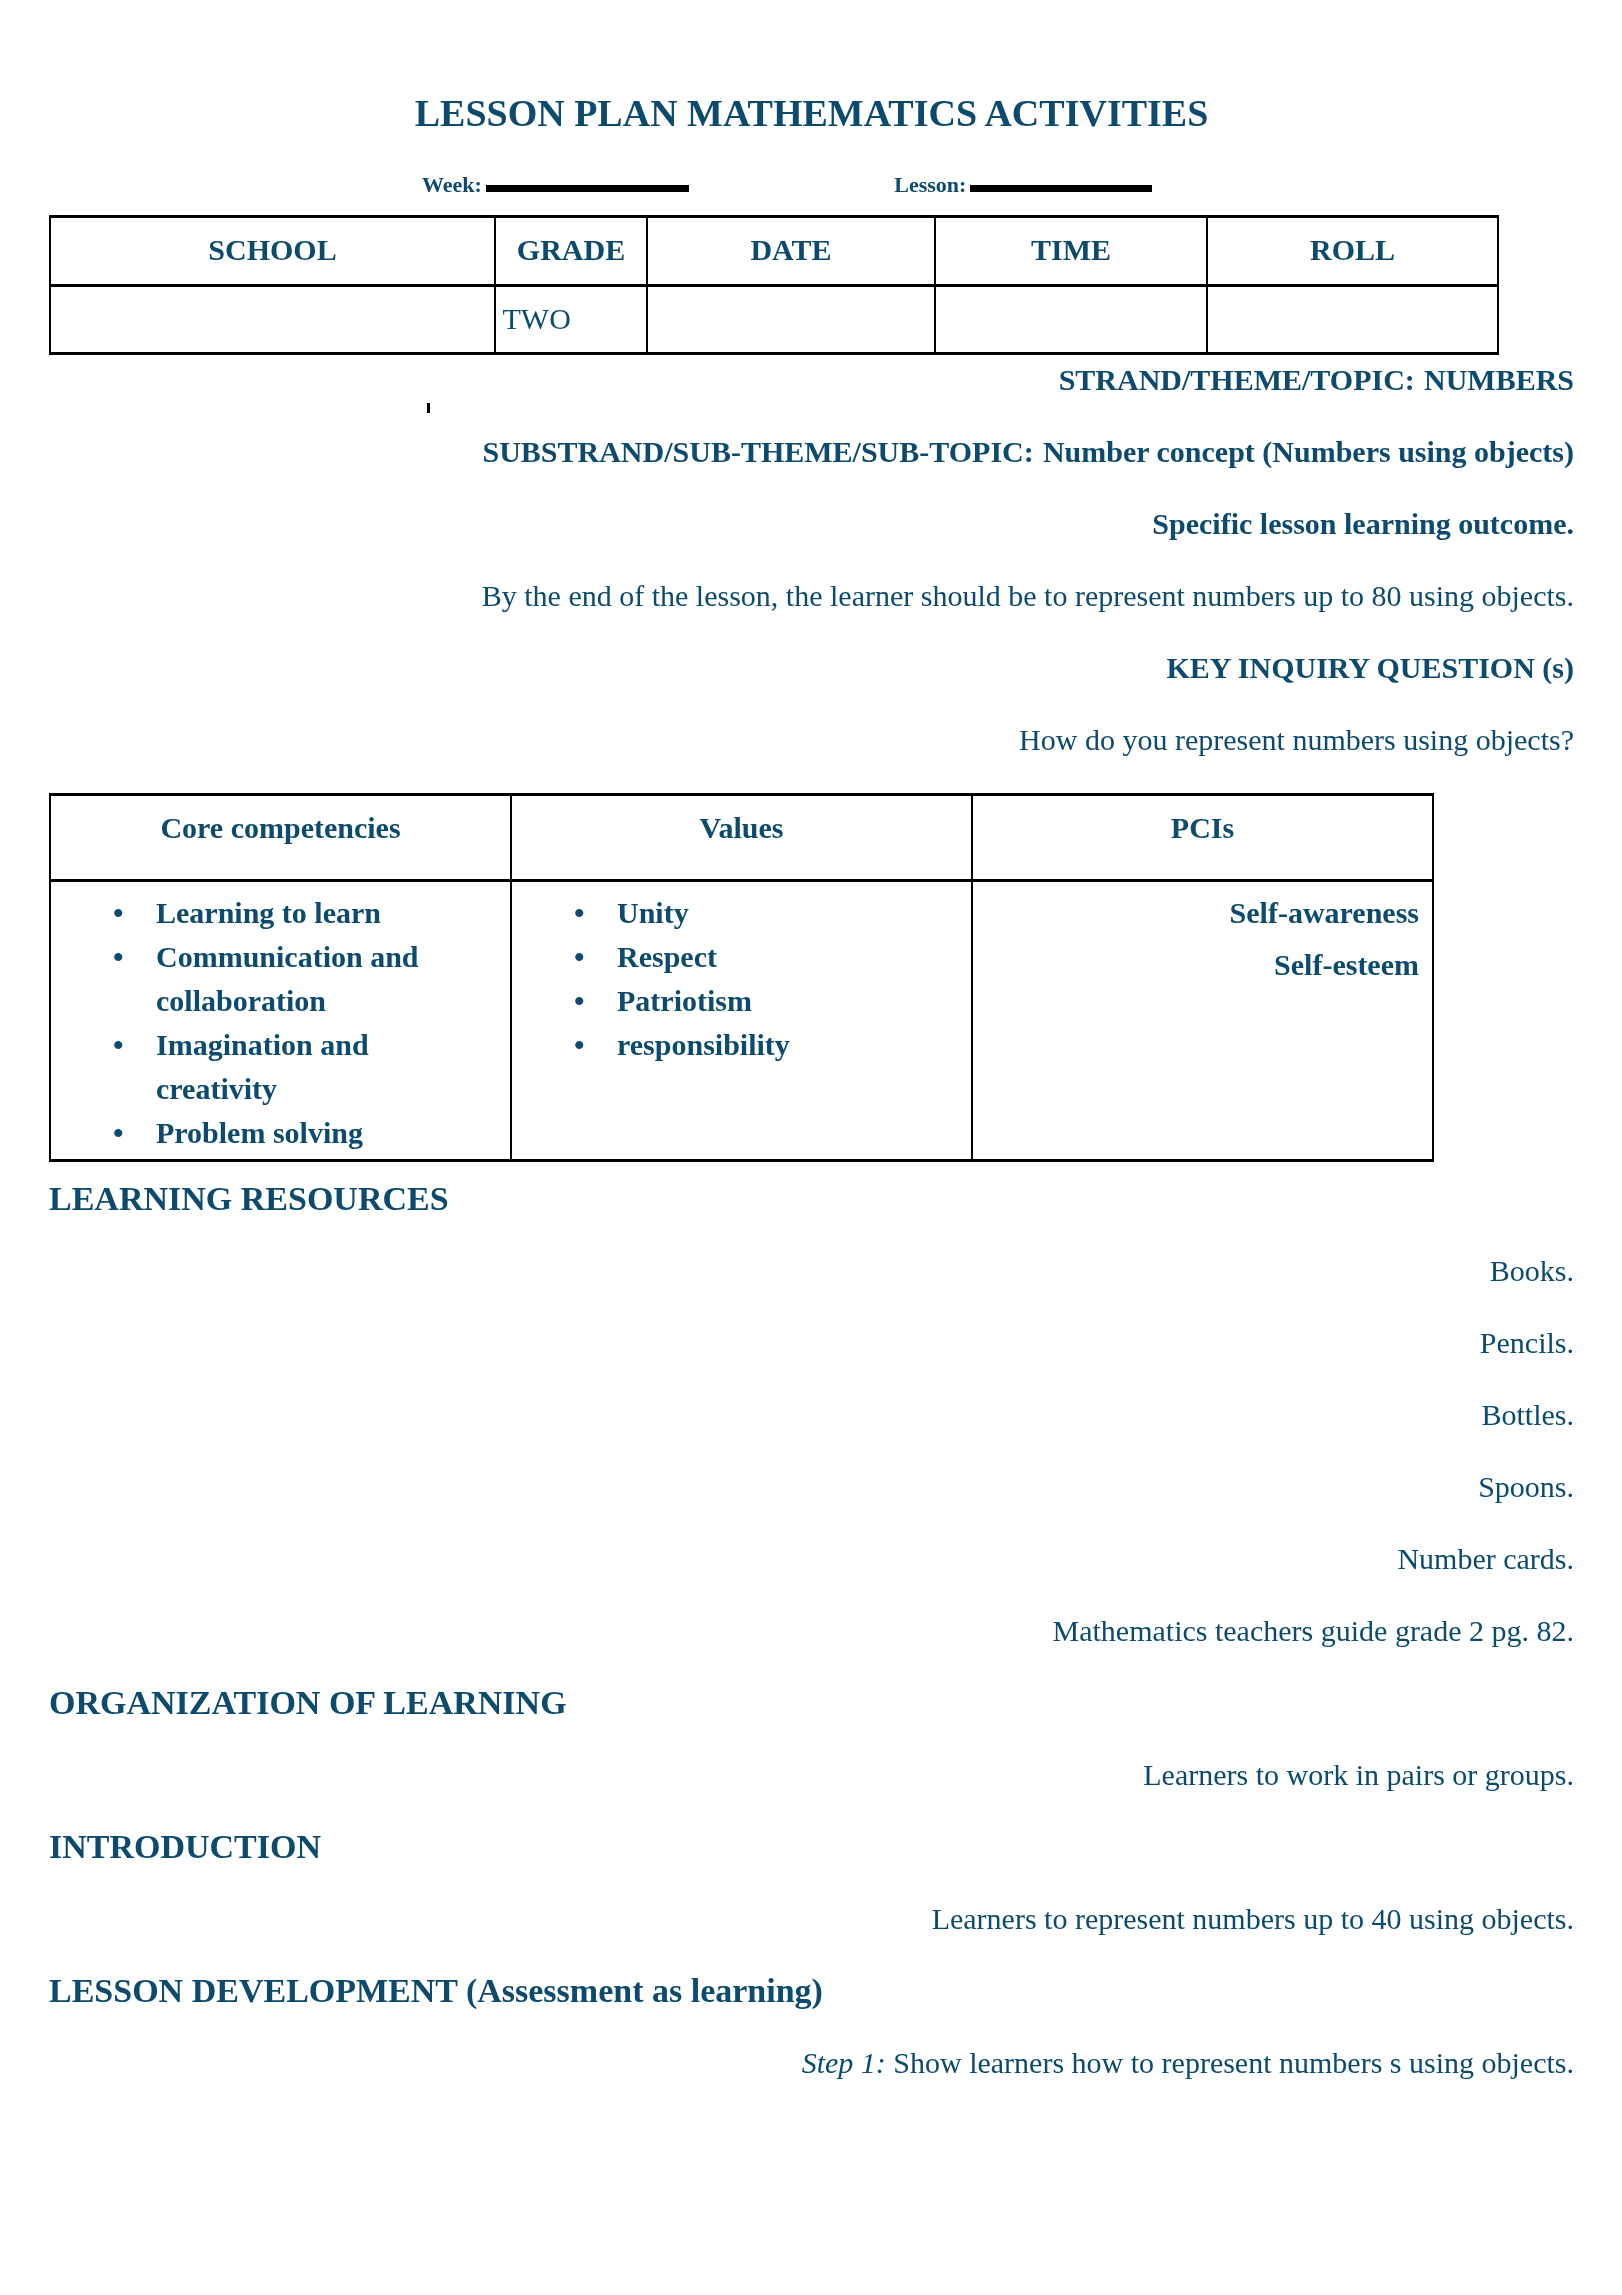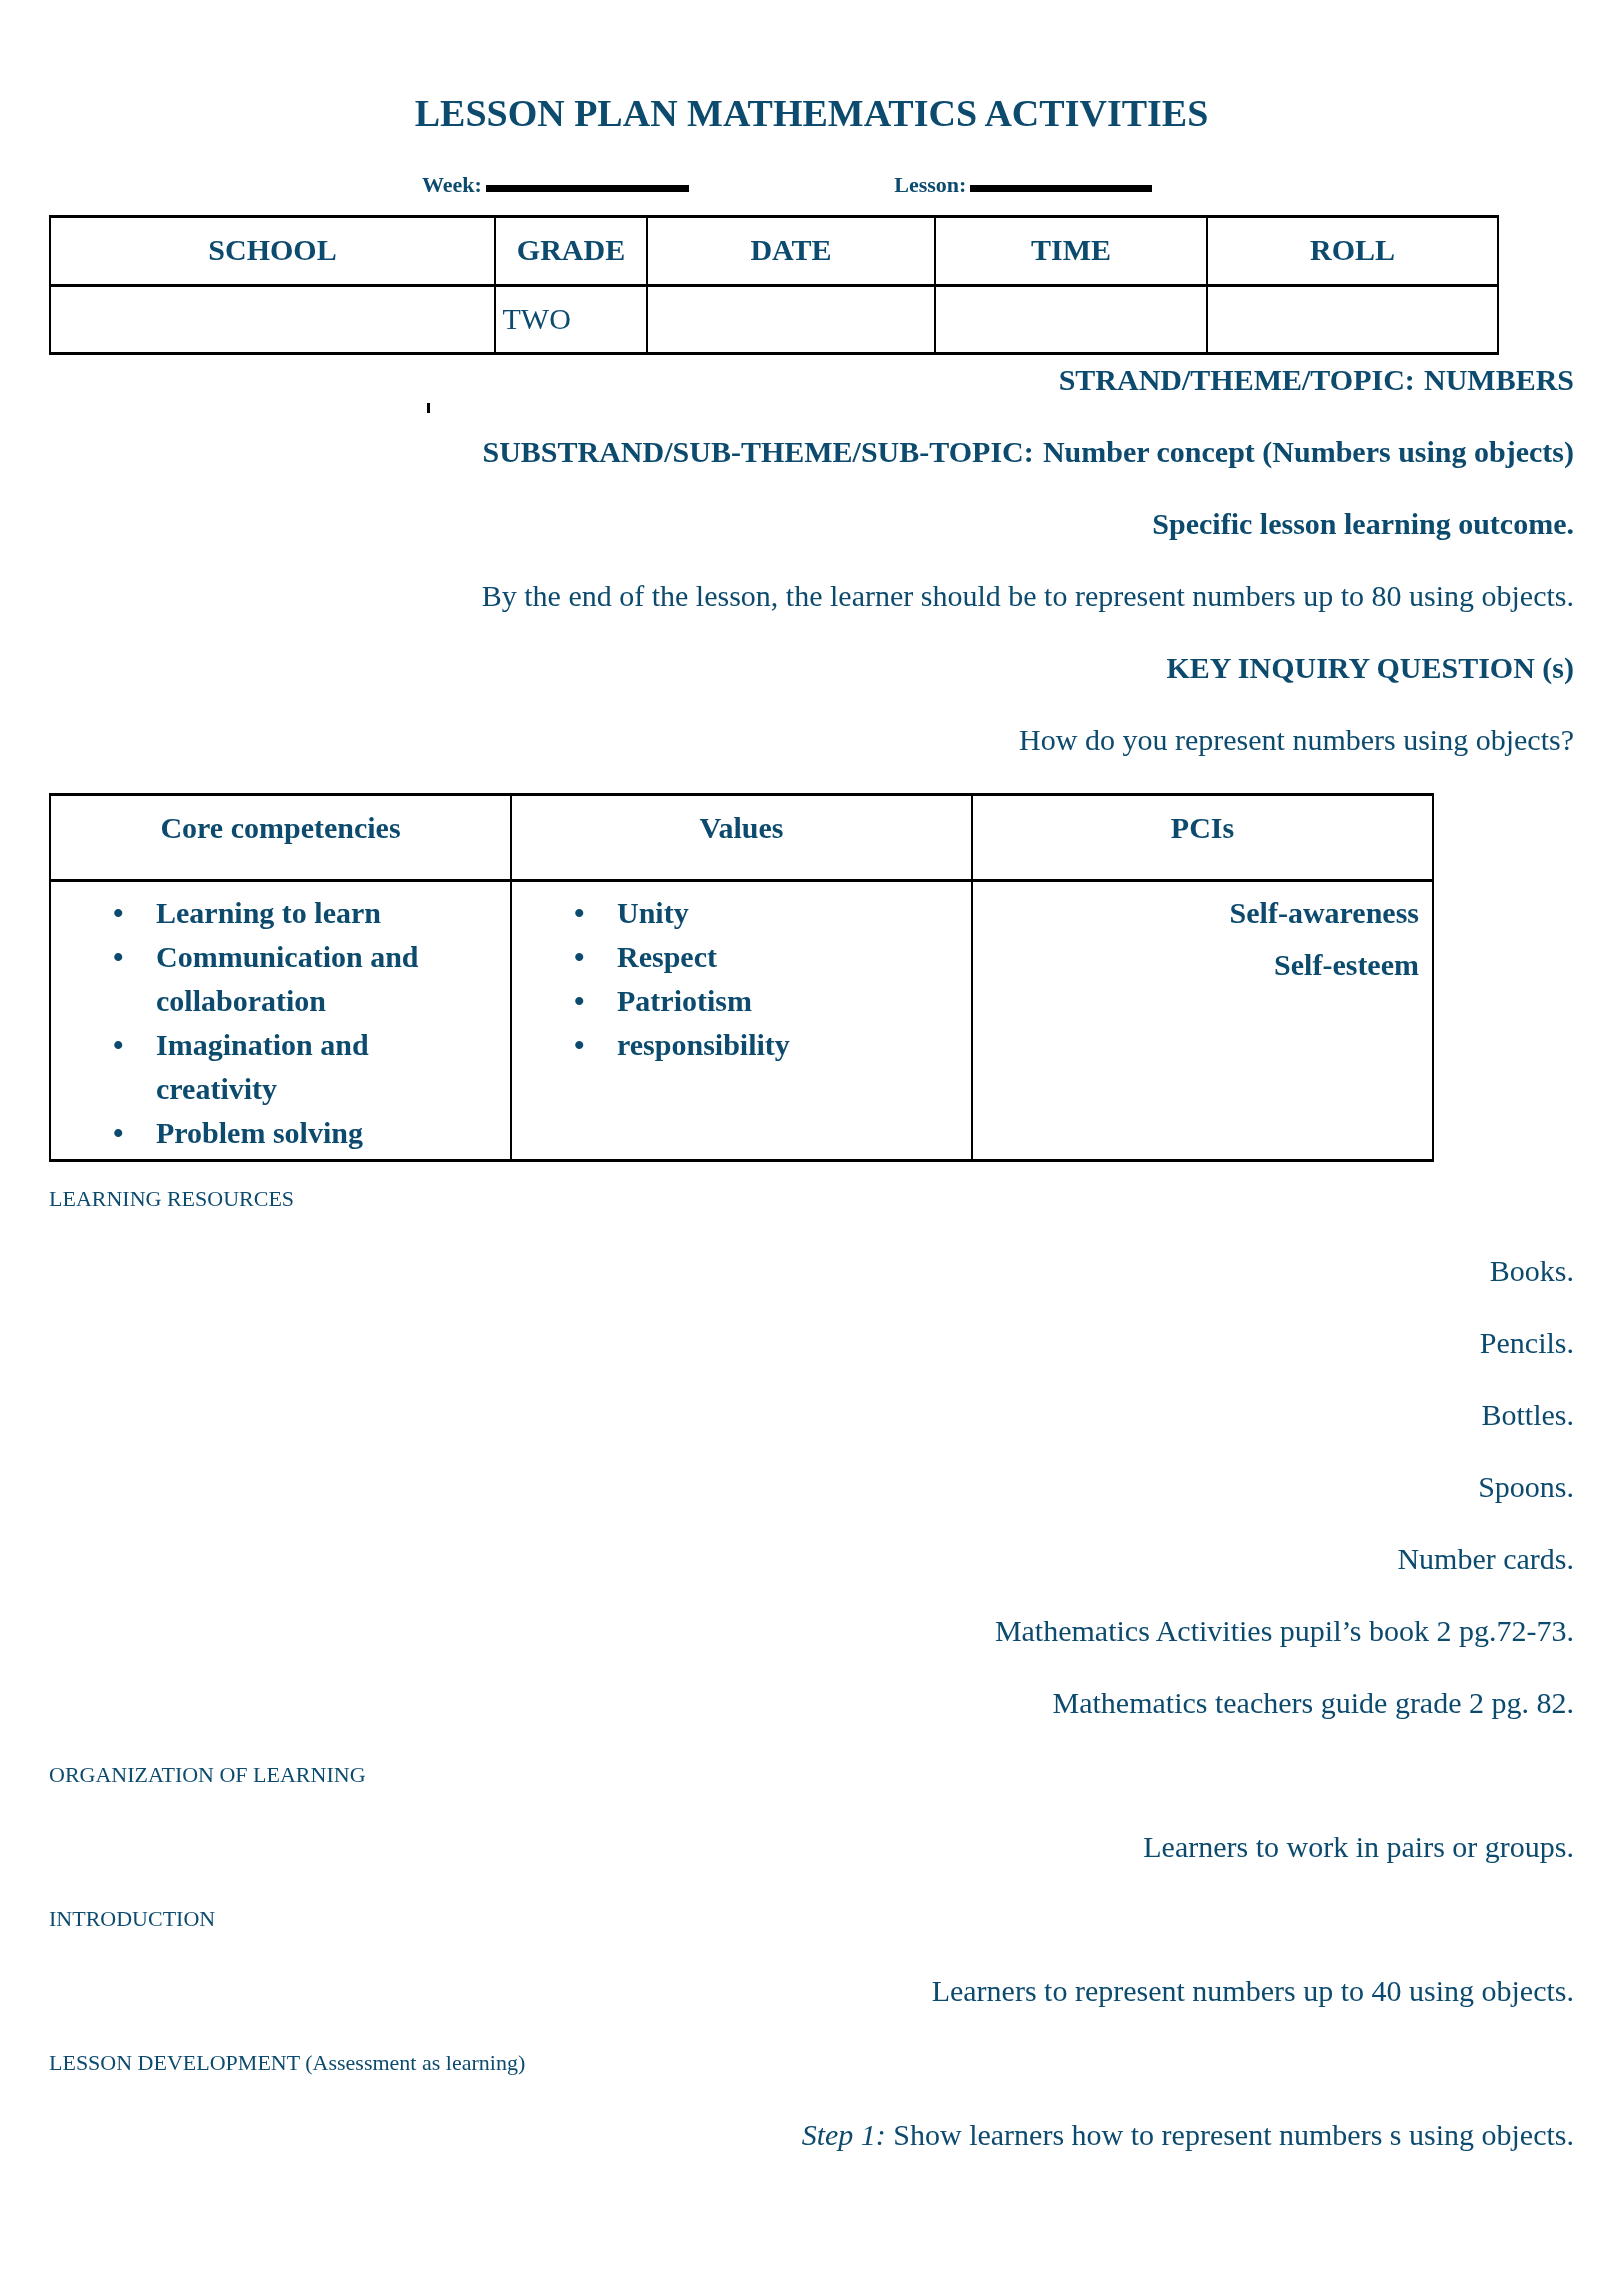--- a/index.html
+++ b/index.html
@@ -83,21 +83,21 @@
     font-weight:bold;
   }
   .comp li::before{
     content:"\2022";
     position:absolute;
     left:0;top:0;
     font-weight:bold;
   }
   .comp .pcis p{font-weight:bold;line-height:44px;margin:0 0 7.9px 0;padding-left:2.6px;}
 
-  h2.h{font-size:22px;line-height:37px;font-weight:normal;margin:0 0 35px 0;}
+  h2.h{font-size:34px;line-height:37px;font-weight:bold;margin:0 0 35px 0;}
 </style>
 </head>
 <body>
 
 <div class="page">
 
   <h1 class="title">LESSON PLAN MATHEMATICS ACTIVITIES</h1>
 
   <div class="weekline">
     <span>Week:</span><span class="uline uline-week"></span>
@@ -184,21 +184,20 @@
     </tbody>
   </table>
 
   <h2 class="h">LEARNING RESOURCES</h2>
 
   <p>Books.</p>
   <p>Pencils.</p>
   <p>Bottles.</p>
   <p>Spoons.</p>
   <p>Number cards.</p>
-  <p>Mathematics Activities pupil’s book 2 pg.72-73.</p>
   <p>Mathematics teachers guide grade 2 pg. 82.</p>
 
   <h2 class="h">ORGANIZATION OF LEARNING</h2>
 
   <p>Learners to work in pairs or groups.</p>
 
   <h2 class="h">INTRODUCTION</h2>
 
   <p>Learners to represent numbers up to 40 using objects.</p>
 

